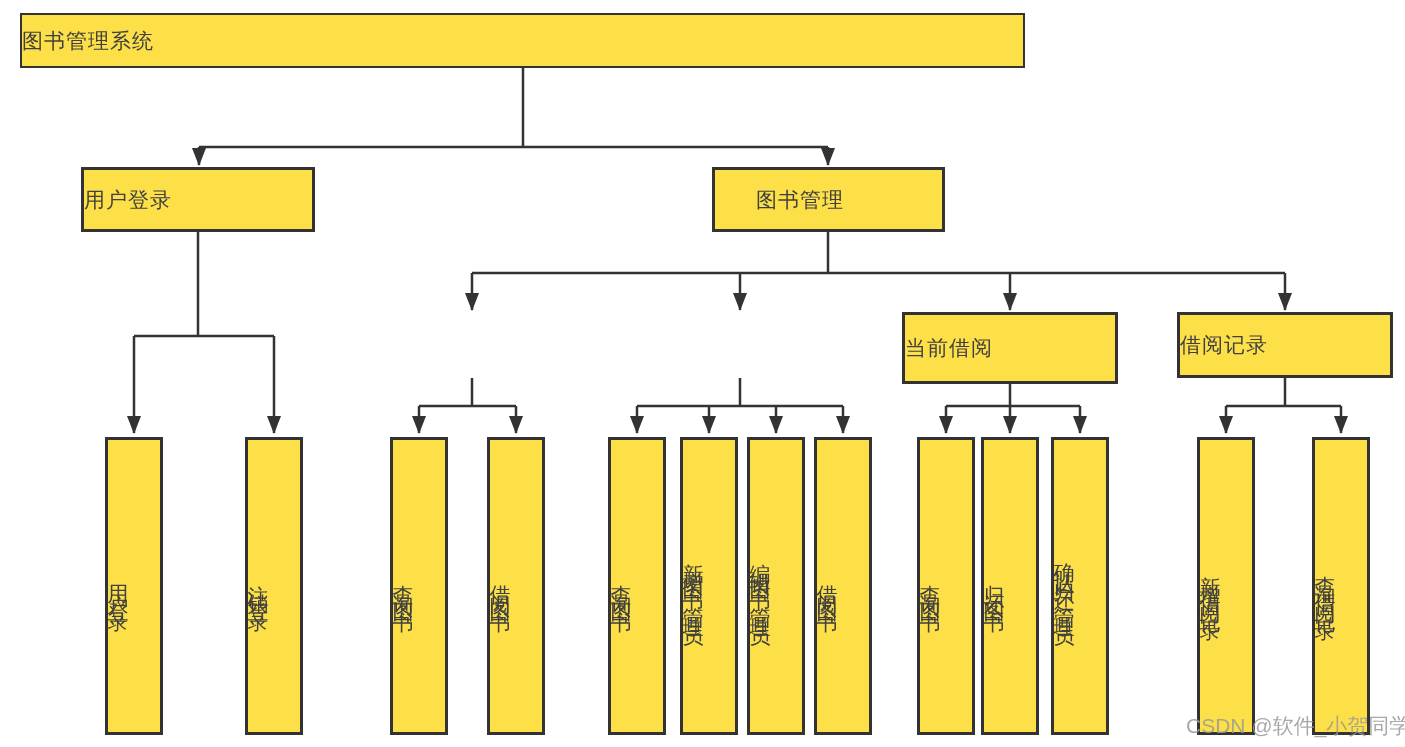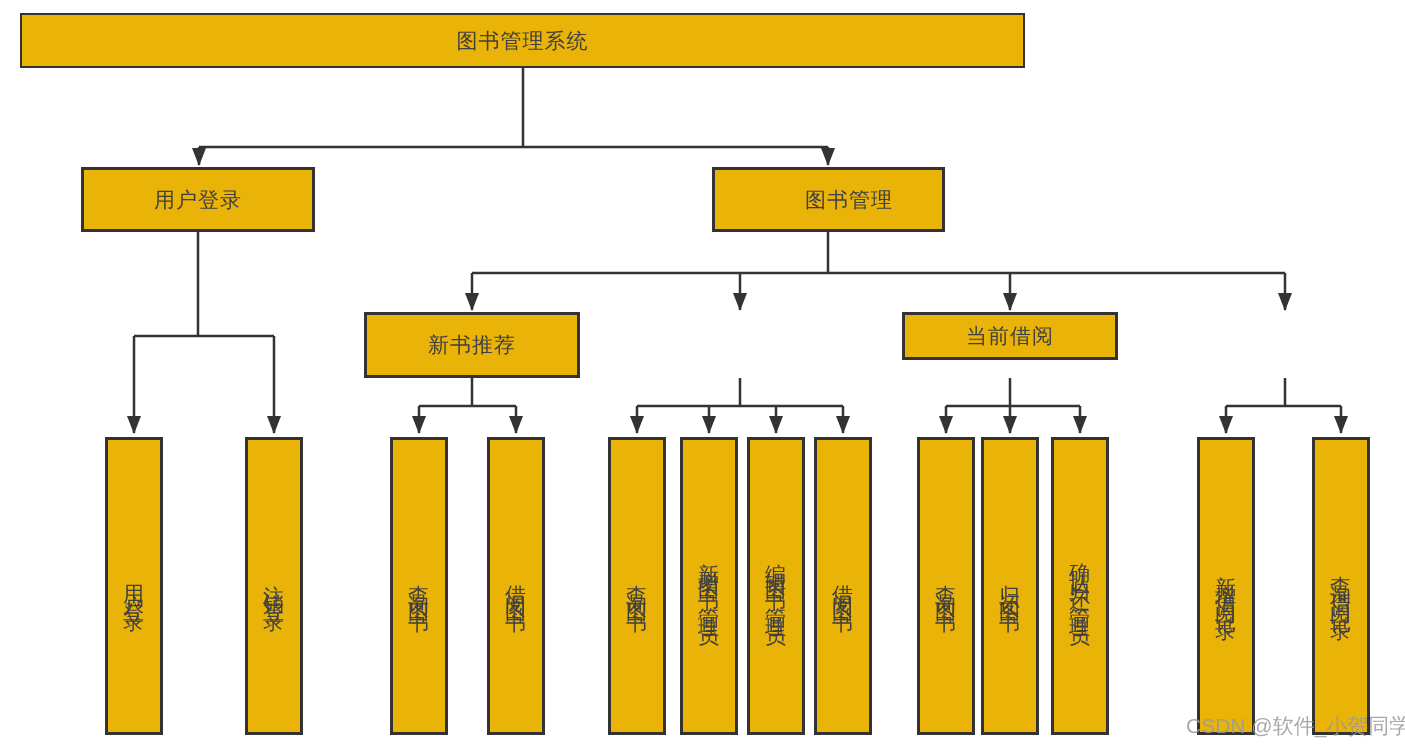--- a/index.html
+++ b/index.html
@@ -6,24 +6,24 @@
   .canvas{
     position:relative;
     width:1405px;height:747px;
     background:#ffffff;
     font-family:"Liberation Sans","DejaVu Sans",sans-serif;
     overflow:hidden;
   }
   svg.connectors{position:absolute;left:0;top:0;z-index:1;}
   .box{
     position:absolute;
-    background:#eab308;
+    background:#fde047;
     border:3px solid #333333;
     box-sizing:border-box;
-    display:flex;align-items:center;justify-content:center;
+    display:flex;align-items:center;justify-content:flex-start;
     color:#404040;
     z-index:2;
   }
   .box.root{border-width:2px;}
   .hlabel{
     font-size:21px;
     letter-spacing:1px;
     white-space:nowrap;
   }
   .vlabel{
@@ -102,25 +102,25 @@
     <span class="hlabel">图书管理系统</span>
   </div>
 
   <div class="box" style="left:81px;top:167px;width:234px;height:65px;">
     <span class="hlabel">用户登录</span>
   </div>
   <div class="box" style="left:712px;top:167px;width:233px;height:65px;padding-left:41px;">
     <span class="hlabel">图书管理</span>
   </div>
 
-  <div class="box" style="left:364px;top:312px;width:216px;height:66px;">
-    <span class="hlabel">新书推荐</span>
+  <div class="box" style="left:902px;top:312px;width:216px;height:72px;">
+    <span class="hlabel">当前借阅</span>
   </div>
-  <div class="box" style="left:902px;top:312px;width:216px;height:48px;">
-    <span class="hlabel">当前借阅</span>
+  <div class="box" style="left:1177px;top:312px;width:216px;height:66px;">
+    <span class="hlabel">借阅记录</span>
   </div>
 
   <div class="box" style="left:105px;top:437px;width:58px;height:298px;">
     <span class="vlabel">用户登录</span>
   </div>
   <div class="box" style="left:245px;top:437px;width:58px;height:298px;">
     <span class="vlabel">注销登录</span>
   </div>
 
   <div class="box" style="left:390px;top:437px;width:58px;height:298px;">

